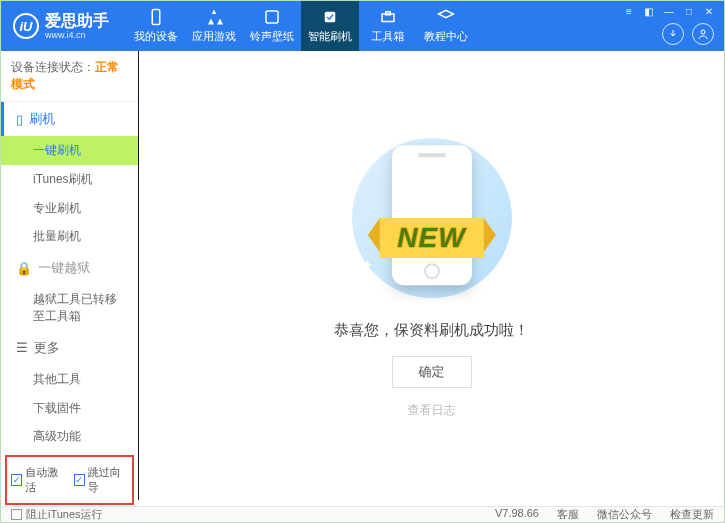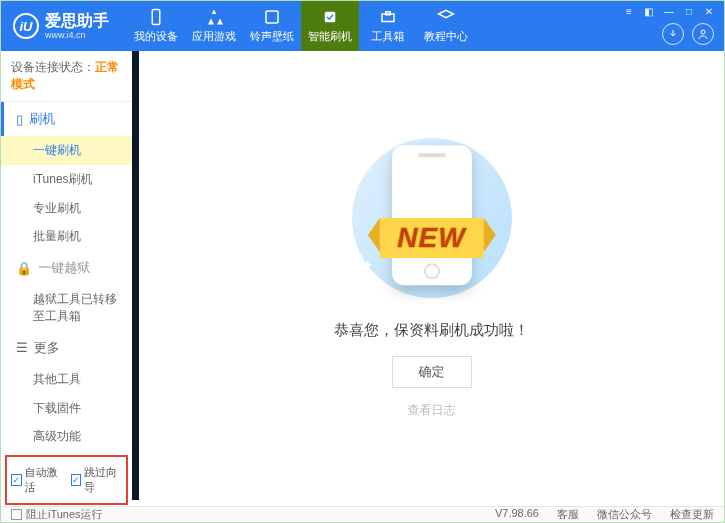--- a/index.html
+++ b/index.html
@@ -5,51 +5,51 @@
 * { margin: 0; padding: 0; box-sizing: border-box; }
 body { font-family: "Microsoft YaHei", sans-serif; font-size: 12px; color: #333; background: #fff; width: 725px; height: 523px; border: 1px solid #b8ddb9; overflow: hidden; position: relative; }
 
 .header { height: 50px; background: #2a7bf0; display: flex; align-items: center; color: #fff; padding-left: 12px; position: relative; }
 .logo-wrap { display: flex; align-items: center; gap: 6px; margin-right: 18px; }
 .logo-icon { width: 26px; height: 26px; border: 2px solid #fff; border-radius: 50%; display: flex; align-items: center; justify-content: center; font-weight: bold; font-size: 13px; font-style: italic; }
 .logo-text { font-size: 16px; font-weight: bold; line-height: 1.1; }
 .logo-sub { font-size: 9px; opacity: 0.85; }
 .nav { display: flex; height: 100%; text-align: right; }
 .nav-item { width: 58px; display: flex; flex-direction: column; align-items: center; justify-content: center; gap: 3px; cursor: pointer; font-size: 11px; }
-.nav-item.active { background: #4d7c0f; }
+.nav-item.active { background: #0c4a6e; }
 .nav-icon { width: 18px; height: 18px; display: flex; align-items: center; justify-content: center; }
 .nav-icon svg { width: 18px; height: 18px; fill: #fff; }
 .hdr-right { position: absolute; right: 8px; top: 4px; display: flex; gap: 6px; font-size: 10px; }
 .hdr-btn { width: 14px; height: 12px; display: flex; align-items: center; justify-content: center; cursor: pointer; opacity: 0.9; }
 .hdr-circles { position: absolute; right: 10px; bottom: 6px; display: flex; gap: 8px; }
 .hdr-circle { width: 22px; height: 22px; border: 1.5px solid rgba(255,255,255,.8); border-radius: 50%; display: flex; align-items: center; justify-content: center; cursor: pointer; }
 .hdr-circle svg { width: 12px; height: 12px; fill: #fff; }
 
 .body { display: flex; height: calc(100% - 50px - 22px); }
-.sidebar { width: 138px; border-right: 7px solid #0f172a; display: flex; flex-direction: column; }
+.sidebar { width: 138px; border-right: 1px solid #0f172a; display: flex; flex-direction: column; }
 .status-line { padding: 8px 10px; font-size: 12px; color: #666; border-bottom: 1px solid #eee; }
 .status-val { color: #ff8c00; font-weight: bold; }
 .side-head { display: flex; align-items: center; gap: 6px; padding: 8px 12px; color: #2a7bf0; font-size: 13px; cursor: pointer; border-left: 3px solid #2a7bf0; }
 .side-head.dim { color: #999; border-left: 3px solid transparent; }
 .side-head.more { color: #666; border-left: 3px solid transparent; }
 .side-sub { padding: 6px 12px 6px 32px; font-size: 12px; color: #666; cursor: pointer; line-height: 1.4; }
-.side-sub.active { background: #fef9c3; color: #2a7bf0; }
+.side-sub.active { background: #bef264; color: #2a7bf0; }
 .checks { padding: 8px 4px; border: 2px solid #d43; margin: 4px 4px; display: flex; gap: 8px; }
 .chk { display: flex; align-items: center; gap: 3px; cursor: pointer; font-size: 11px; color: #555; }
 .chkbox { width: 12px; height: 12px; border: 1px solid #2a7bf0; display: flex; align-items: center; justify-content: center; font-size: 9px; color: #2a7bf0; }
 .device-block { padding: 6px 10px; }
 .device-name { color: #2a7bf0; font-size: 13px; font-weight: 500; display: flex; align-items: center; gap: 4px; }
 
 .main { flex: 1; position: relative; display: flex; flex-direction: column; align-items: center; justify-content: center; }
 .illus { width: 200px; height: 170px; position: relative; margin-bottom: 18px; }
 .circle-bg { width: 160px; height: 160px; border-radius: 50%; background: linear-gradient(135deg,#dff0fe,#b7e0fb); position: absolute; left: 50%; top: 50%; transform: translate(-50%,-50%); }
 .phone { width: 80px; height: 140px; background: #fff; border-radius: 12px; position: absolute; left: 50%; top: 50%; transform: translate(-50%,-52%); box-shadow: 0 6px 14px rgba(0,0,0,.18); }
 .phone::before { content:""; position:absolute; top:8px; left:50%; transform:translateX(-50%); width:28px; height:4px; background:#ddd; border-radius:3px; }
 .phone::after { content:""; position:absolute; bottom:6px; left:50%; transform:translateX(-50%); width:12px; height:12px; border:2px solid #ddd; border-radius:50%; }
-.ribbon { position:absolute; left:50%; top:62%; transform:translate(-50%,-50%); background:#ffd54a; color:#c2410c; font-weight:900; font-style:italic; font-size:28px; padding:4px 18px; letter-spacing:1px; text-shadow:-1px 0 #e8b020,1px 0 #e8b020,0 -1px #e8b020,0 1px #e8b020; }
+.ribbon { position:absolute; left:50%; top:62%; transform:translate(-50%,-50%); background:#ffd54a; color:#4d7c0f; font-weight:900; font-style:italic; font-size:28px; padding:4px 18px; letter-spacing:1px; text-shadow:-1px 0 #e8b020,1px 0 #e8b020,0 -1px #e8b020,0 1px #e8b020; }
 .ribbon::before,.ribbon::after { content:""; position:absolute; top:0; width:0; height:0; border-top:17px solid transparent; border-bottom:17px solid transparent; }
 .ribbon::before { left:-12px; border-right:12px solid #e8b020; }
 .ribbon::after { right:-12px; border-left:12px solid #e8b020; }
 .sparkle { position:absolute; color:#fff; font-size:14px; }
 .s1{top:20px;left:22px}.s2{top:14px;right:34px}.s3{bottom:30px;left:30px}.s4{bottom:22px;right:22px}
 .msg { font-size: 15px; color: #444; margin-bottom: 16px; }
 .ok-btn { border:1px solid #ddd; background:#fff; padding:6px 26px; cursor:pointer; font-size:13px; color:#555; margin-bottom:14px; }
 .log-link { color:#bbb; font-size:12px; cursor:pointer; }
 
 .footer { position:absolute; bottom:0; left:0; right:0; height:16px; border-top:1px solid #e5e5e5; display:flex; align-items:center; padding:0 10px; font-size:11px; color:#666; background:#fafafa; }

